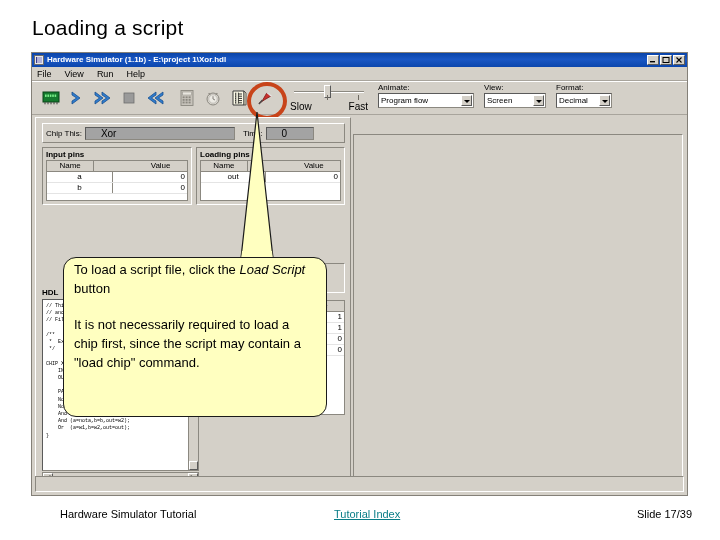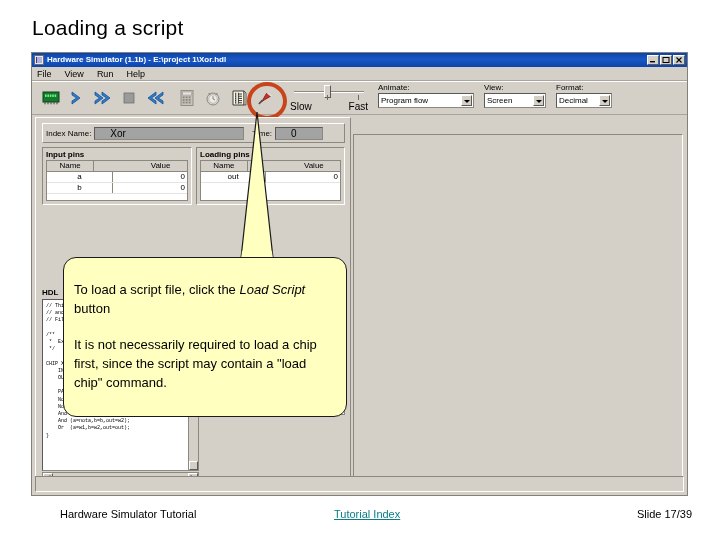--- a/index.html
+++ b/index.html
@@ -495,27 +495,27 @@
     border-right-color: #ffffff;
     border-bottom-color: #ffffff;
     box-sizing: border-box;
   }
 
   
   #callout {
     position: absolute;
     left: 63px;
     top: 257px;
-    width: 284px;
+    width: 264px;
     height: 160px;
     background: #ffffc0;
     border: 1px solid #1a1a1a;
     border-radius: 13px;
     box-sizing: border-box;
-    padding: 22px 10px 0 10px;
+    padding: 2px 10px 0 10px;
     z-index: 30;
   }
   #callout p {
     margin: 0;
     font-size: 13px;
     line-height: 19px;
     color: #000;
   }
   #callout .gap { height: 17px; }
   .ital { font-style: italic; }
@@ -727,21 +727,21 @@
     </div>
 
     <div id="load-script-highlight"></div>
   </div>
 
   <div id="app-body">
 
     <div id="left-pane">
 
       <div id="chipname-row">
-        <span class="field-label">Index Name:</span>
+        <span class="field-label">Chip This:</span>
         <span class="text-field" style="width:150px;">Xor</span>
         <span class="field-label" style="margin-left:8px;">Time:</span>
         <span class="text-field" style="width:48px;">0</span>
       </div>
 
       <div class="pins-box" style="left:6px; top:29px; width:150px; height:58px;">
         <div class="pins-title">Input pins</div>
         <div class="pins-table">
           <div class="ptr header">
             <div class="ptc name">Name</div>

